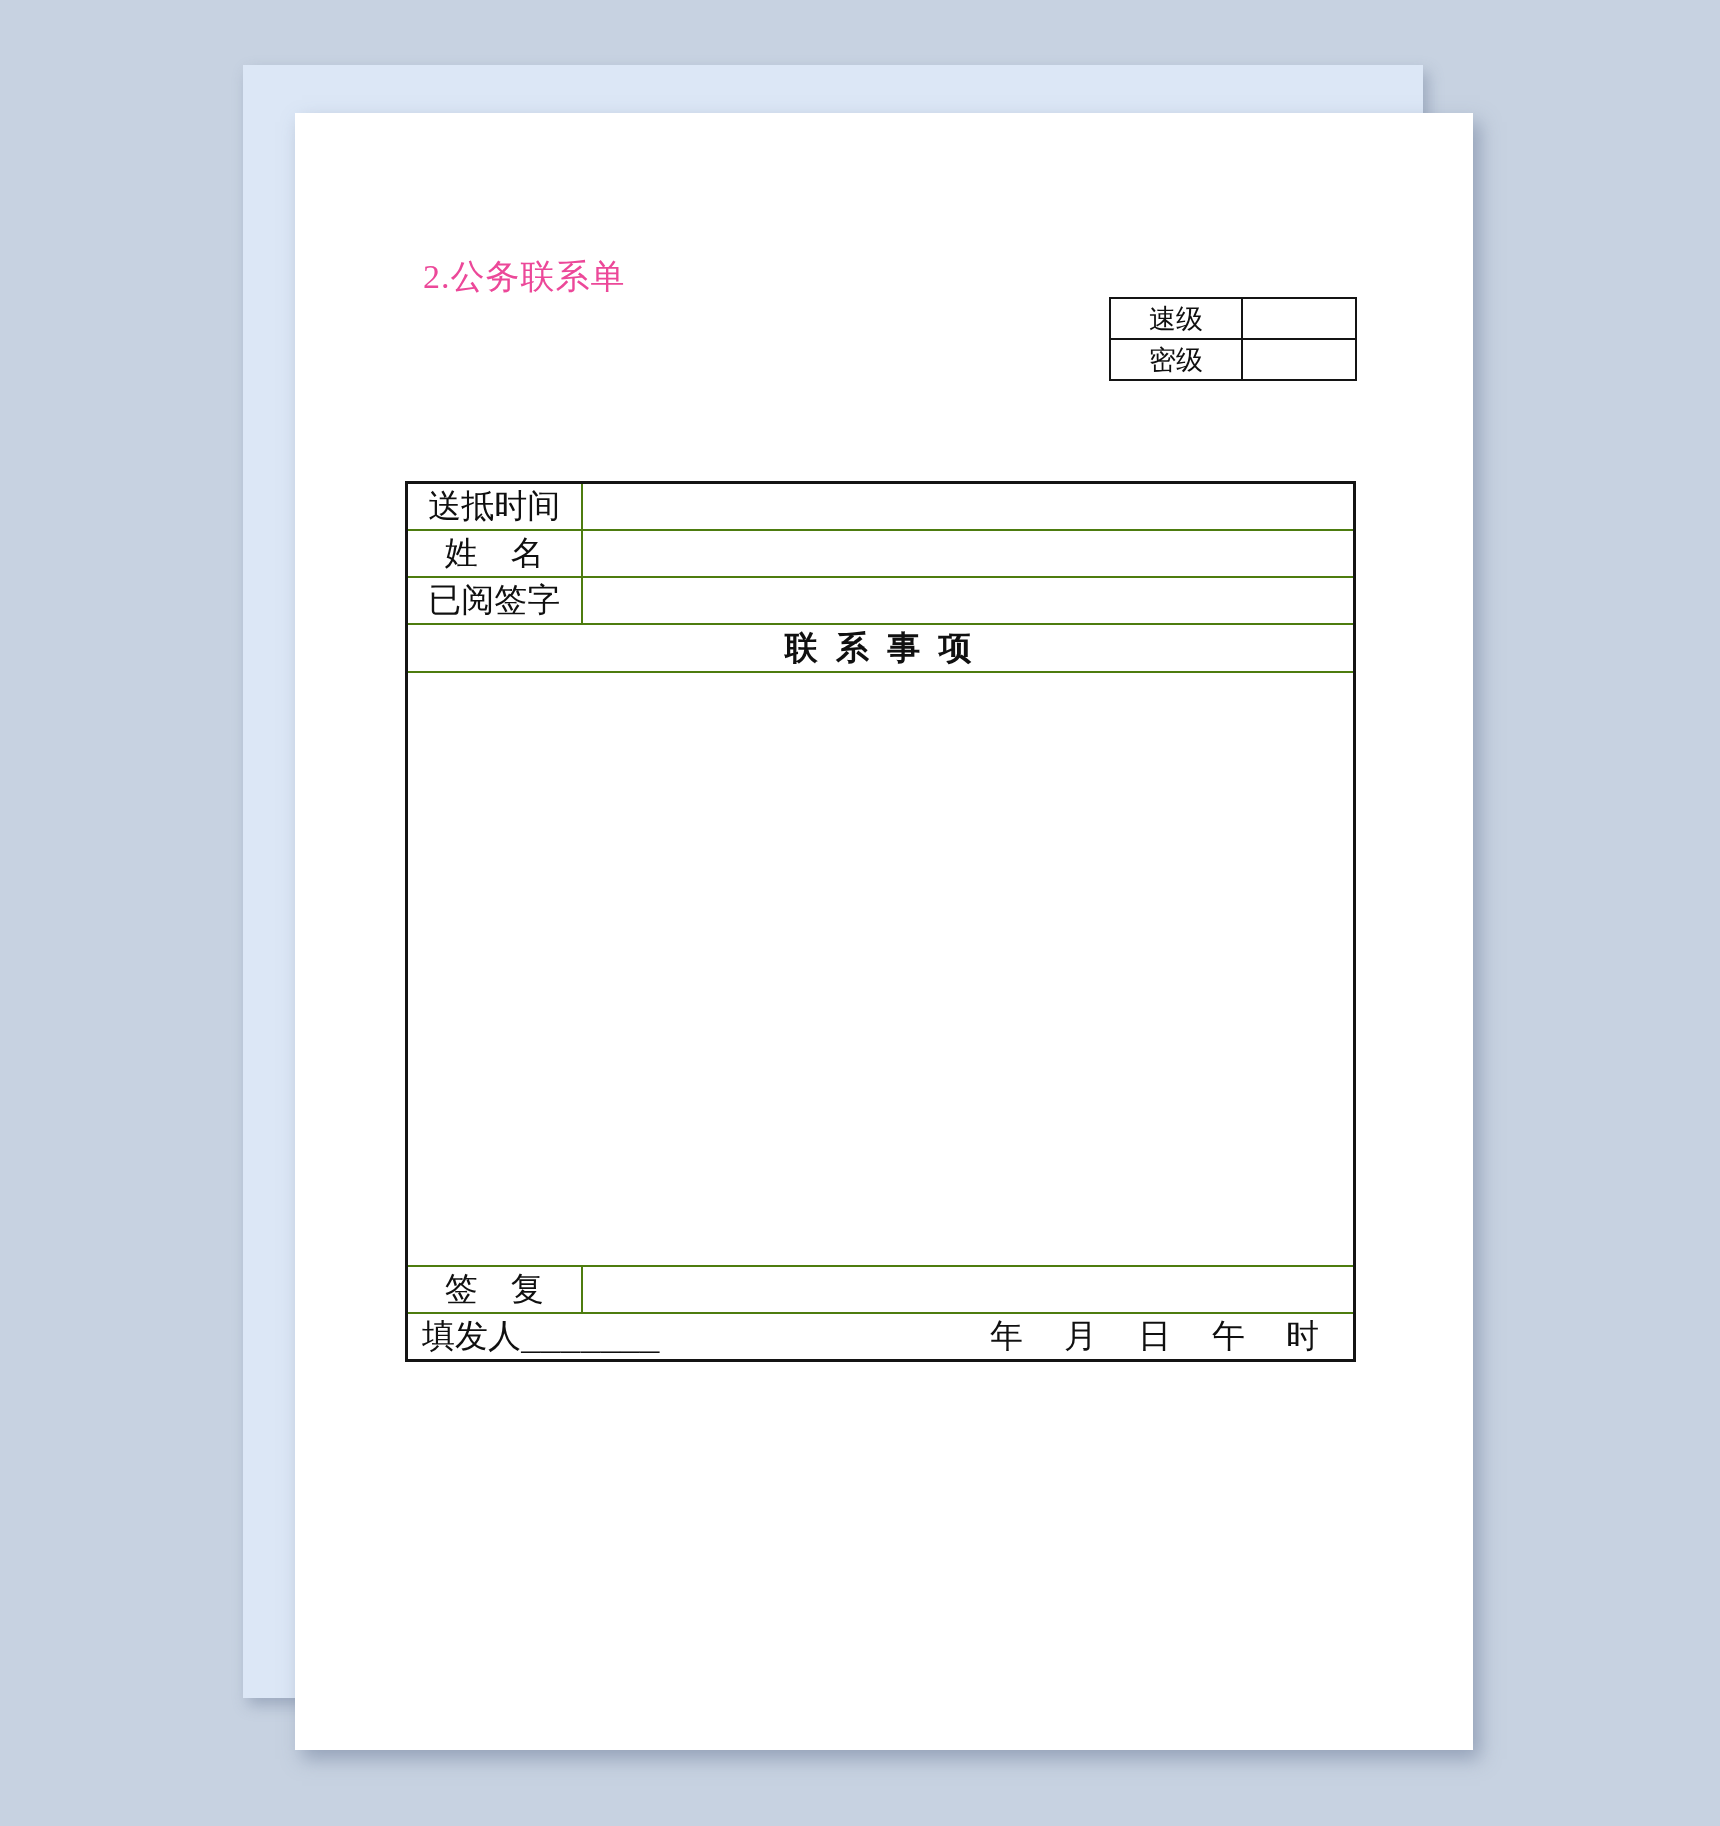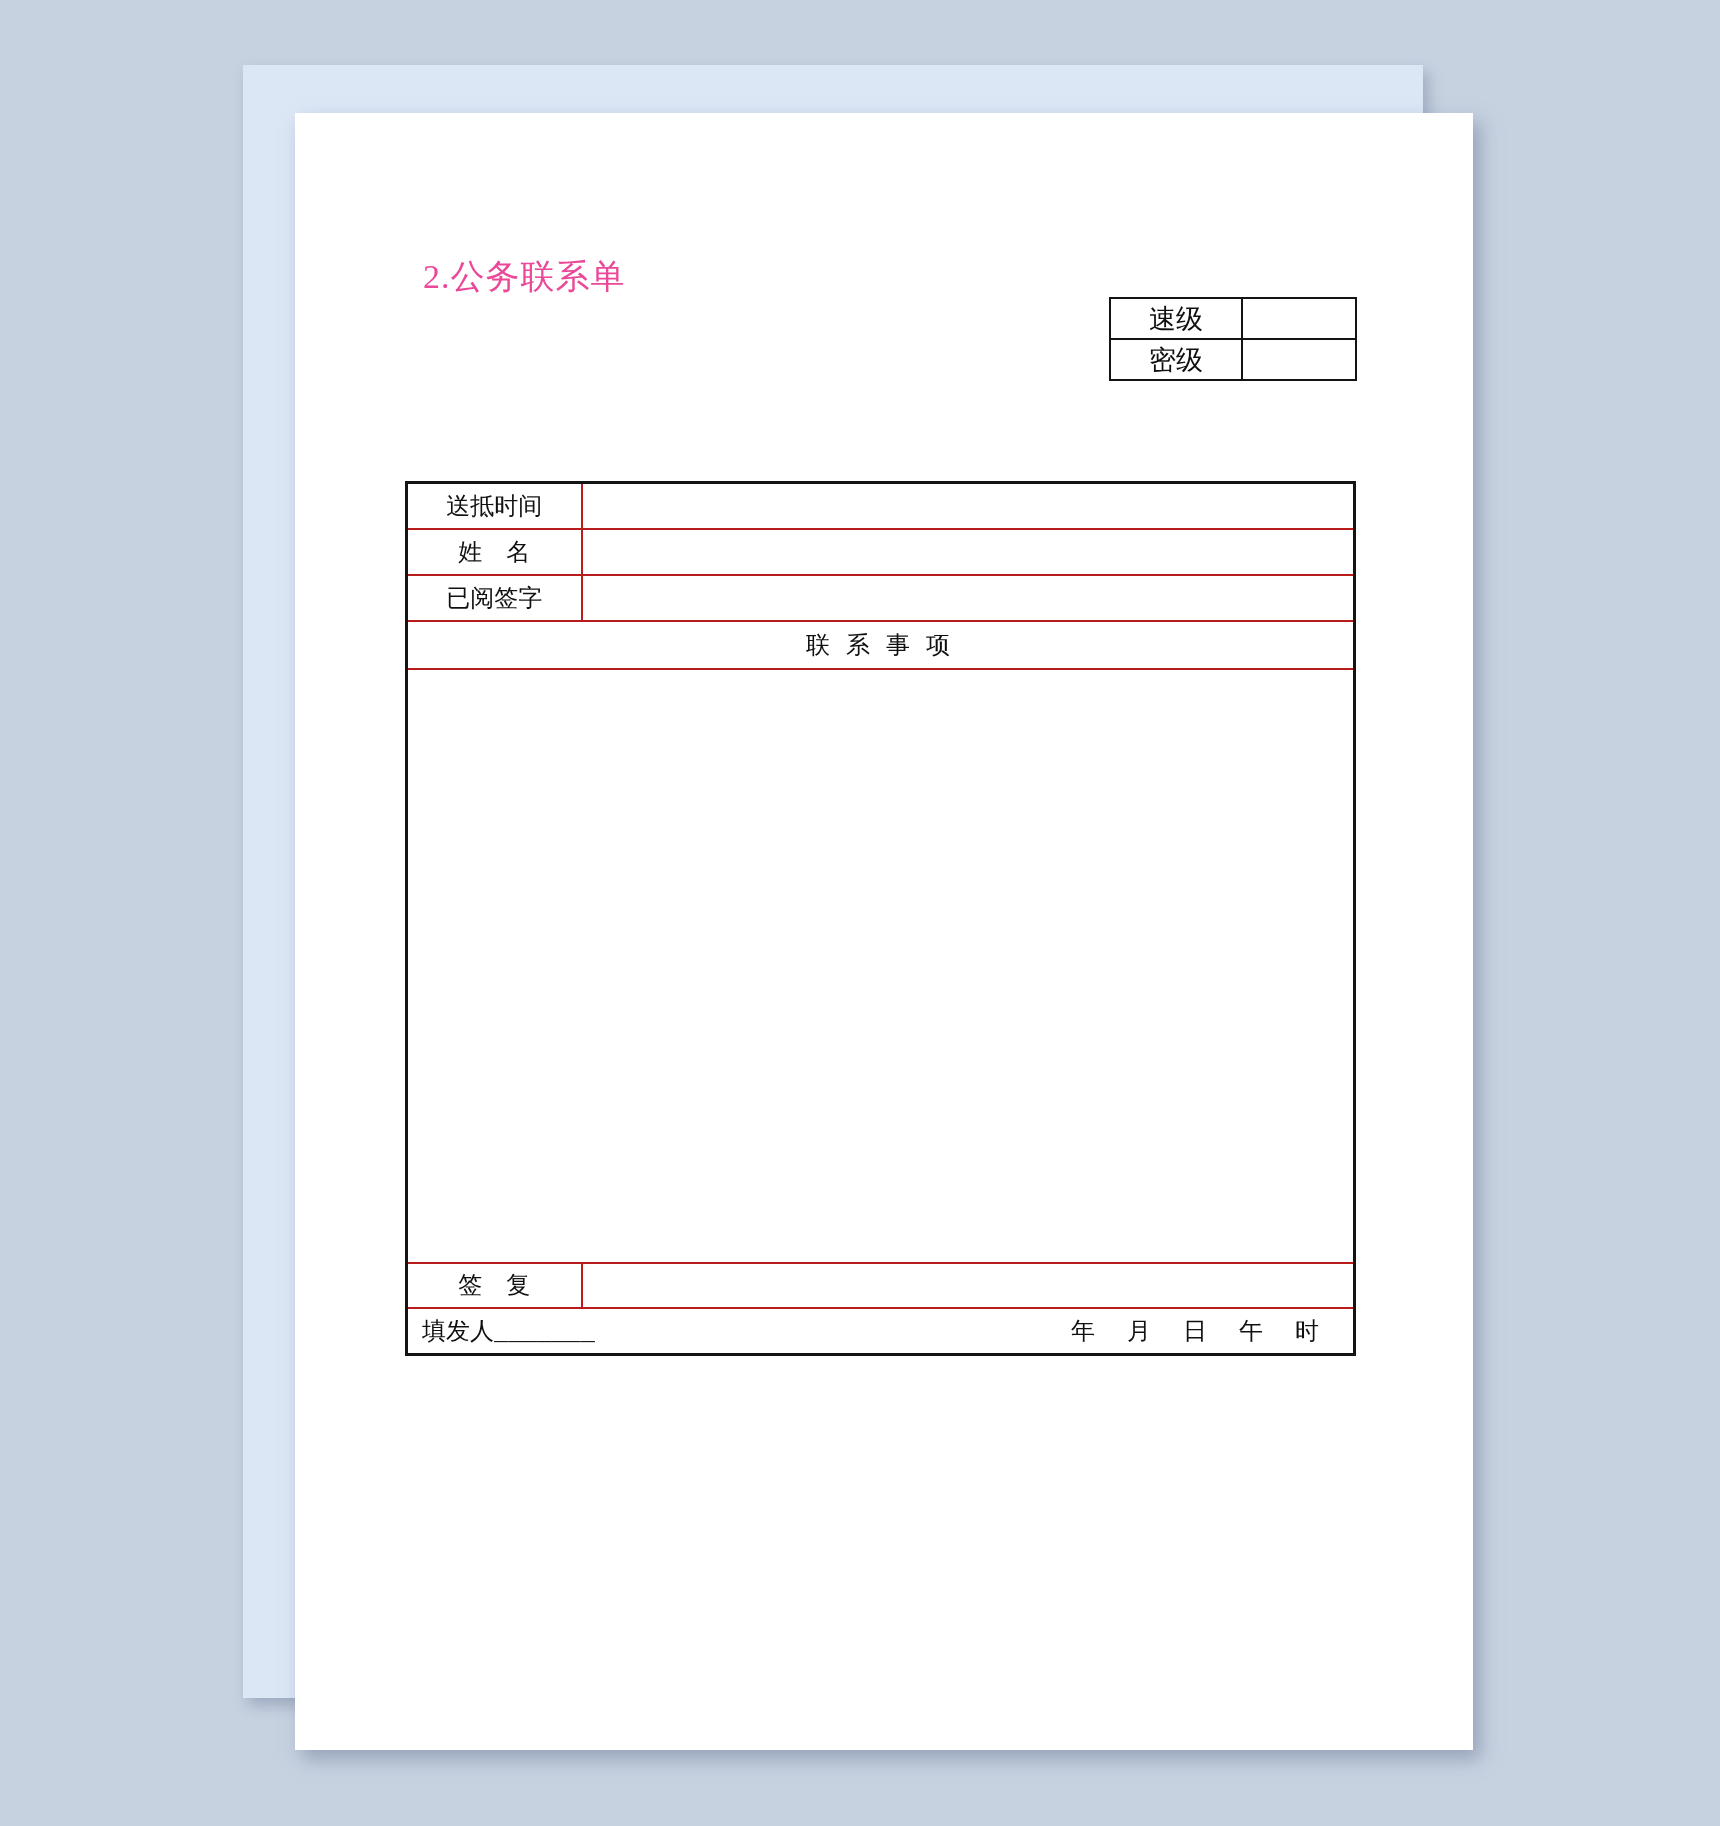--- a/index.html
+++ b/index.html
@@ -45,31 +45,31 @@
 
   
   .main-table {
     position: absolute; left: 110px; top: 368px;
     width: 951px;
     border-collapse: collapse;
     border: 3px solid #141414;
     table-layout: fixed;
   }
   .main-table td {
-    border: 2px solid #b91c1c;
-    font-size: 24px; color: #101010;
+    border: 2px solid #4d7c0f;
+    font-size: 33px; color: #101010;
     vertical-align: middle;
   }
   .main-table td.m-label {
     width: 175px; text-align: center; white-space: pre;
   }
   .main-table tr.info-row td { height: 46px; }
   .main-table td.section-header {
     height: 48px; text-align: center;
-    letter-spacing: 5px; white-space: pre;
+    letter-spacing: 5px; white-space: pre; font-weight: bold;
   }
   .main-table td.content-cell { height: 594px; vertical-align: top; }
   .main-table tr.reply-row td { height: 45px; margin-top: 39px; }
   .main-table td.footer-cell { height: 47px; }
   .footer-flex {
     display: flex; justify-content: space-between; align-items: center;
     padding: 0 30px 0 14px; width: 100%; font-family: Liberation Mono, monospace;
   }
   .issuer-group { display: flex; align-items: flex-end; white-space: pre; }
   .date-text { letter-spacing: 4px; white-space: pre; }

